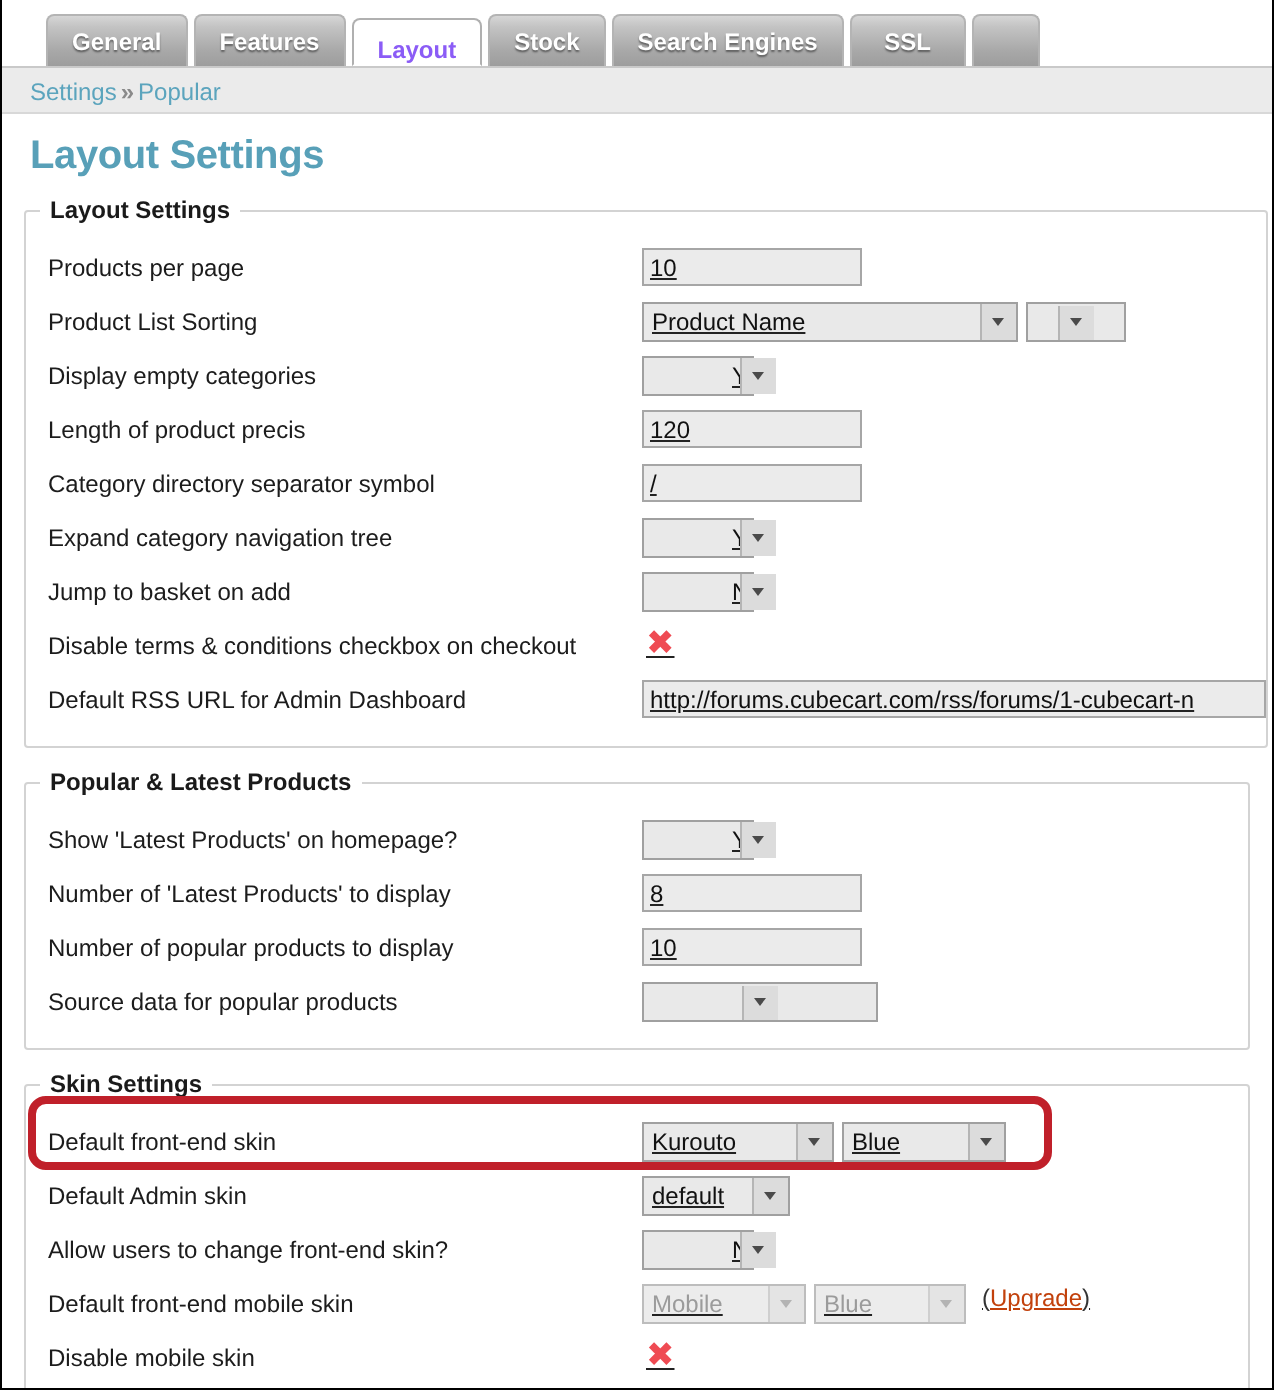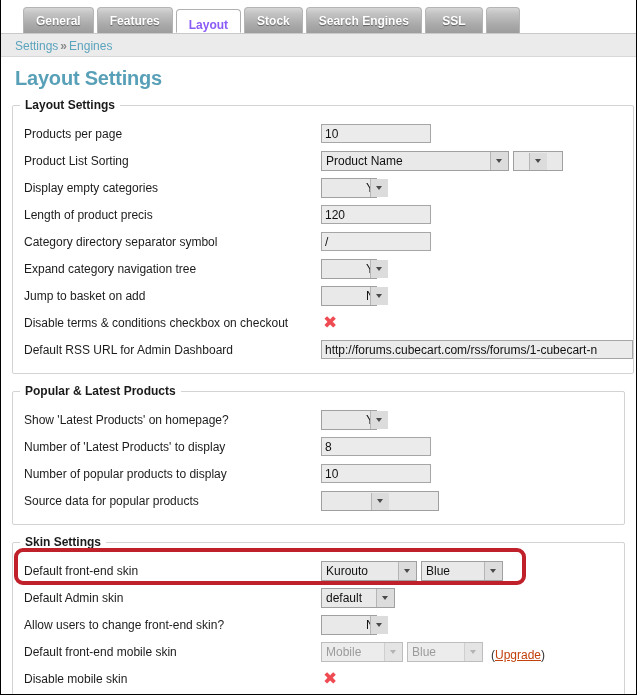--- a/index.html
+++ b/index.html
@@ -140,22 +140,23 @@
   }
   .row .label {
     width: 297px;
     flex: 0 0 297px;
     font-size: 12px;
     color: #1c1c1c;
     white-space: nowrap;
   }
   .row .field {
     display: flex;
-    align-items: flex-end;
+    align-items: flex-start;
     gap: 4px;
+    text-decoration: underline;
   }
 
   
   .txt {
     font-family: "Liberation Sans", sans-serif;
     font-size: 12px;
     color: #111111;
     background: #ebebeb;
     border: 1px solid #a6a6a6;
     height: 19px;
@@ -277,21 +278,21 @@
         <div class="tab">Features</div>
         <div class="tab active">Layout</div>
         <div class="tab">Stock</div>
         <div class="tab">Search Engines</div>
         <div class="tab">SSL</div>
         <div class="tab partial"></div>
       </div>
   </div>
 
   <div class="breadcrumb">
-    <a>Settings</a><span class="sep">»</span><a>Engines</a>
+    <a>Settings</a><span class="sep">»</span><a>Popular</a>
   </div>
 
   <h1 class="page-title">Layout Settings</h1>
 
   <div class="content" id="content-host">
       <fieldset>
         <legend>Layout Settings</legend>
         <div class="row">
           <div class="label">Products per page</div>
           <div class="field">

